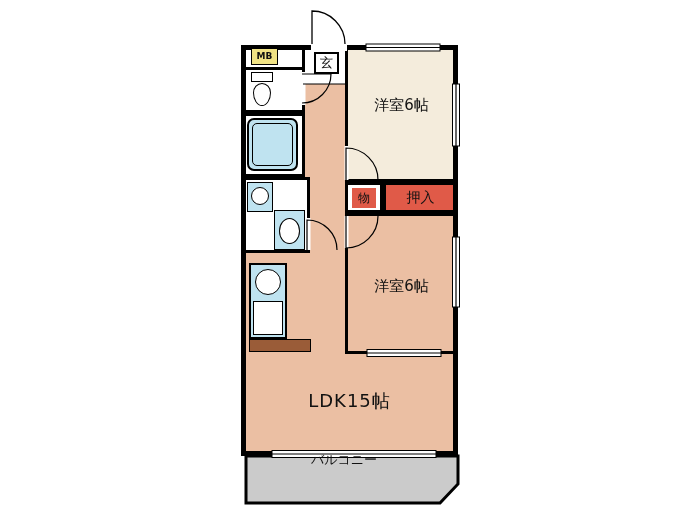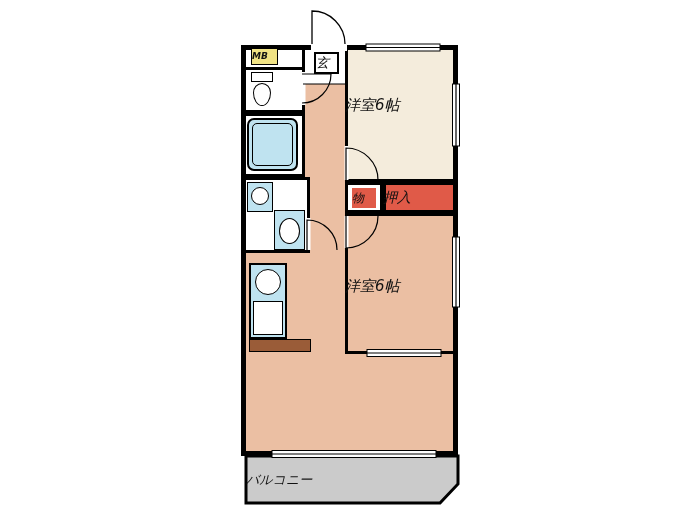--- a/index.html
+++ b/index.html
@@ -24,25 +24,25 @@
   #wash-room   { left:241px; top:177px; width:69px;  height:76px;  background:#FFFFFF; }
 
   
   #frame { position:absolute; left:241px; top:45px; width:217px; height:411px;
            border:5px solid #000; z-index:2; pointer-events:none; }
 
   
   #overlay { position:absolute; left:0; top:0; width:700px; height:525px; z-index:3; pointer-events:none; }
 
   
-  .lbl { position:absolute; z-index:4; text-align:left; color:#111; font-weight:500;font-style:italic; }
+  .lbl { position:absolute; z-index:4; text-align:center; color:#111; font-weight:500; }
   #lbl-bedroom-top { left:345px; top:96px;  width:113px; font-size:15px; }
   #lbl-bedroom-mid { left:345px; top:277px; width:113px; font-size:15px; }
   #lbl-ldk         { left:241px; top:389px; width:217px; font-size:18px; letter-spacing:1px; }
-  #lbl-balcony     { left:246px; top:471px; width:196px; font-size:13px; }
+  #lbl-balcony     { left:246px; top:451px; width:196px; font-size:13px; }
   #lbl-oshiire     { left:383px; top:189px; width:75px;  font-size:14px; }
   #chip-storage    { left:352px; top:188px; width:24px;  height:20px; background:#E05A48; font-size:12px; line-height:20px; }
   #chip-genkan     { left:314px; top:52px;  width:25px;  height:22px; background:#fff; border:2px solid #000;
                      font-size:13px; line-height:18px; }
   #mb-box          { left:251px; top:48px;  width:27px;  height:17px; background:#F0E284; border:1px solid #000;
                      font-size:9px; line-height:15px; font-weight:700; }
 
   .fx { position:absolute; z-index:4; }
   
   #toilet-tank { left:251px; top:72px; width:22px; height:10px; background:#fff; border:1px solid #000; }
@@ -133,15 +133,16 @@
   <div class="fx" id="kitchen-sink"></div>
   <div class="fx" id="kitchen-stove"></div>
   <div class="fx" id="kitchen-bar"></div>
 
   <div class="lbl" id="mb-box">MB</div>
   <div class="lbl" id="chip-genkan">玄</div>
   <div class="lbl" id="lbl-bedroom-top">洋室6帖</div>
   <div class="lbl" id="chip-storage">物</div>
   <div class="lbl" id="lbl-oshiire">押入</div>
   <div class="lbl" id="lbl-bedroom-mid">洋室6帖</div>
+  <div class="lbl" id="lbl-ldk">LDK15帖</div>
   <div class="lbl" id="lbl-balcony">バルコニー</div>
 
 </div>
 
 </body></html>

